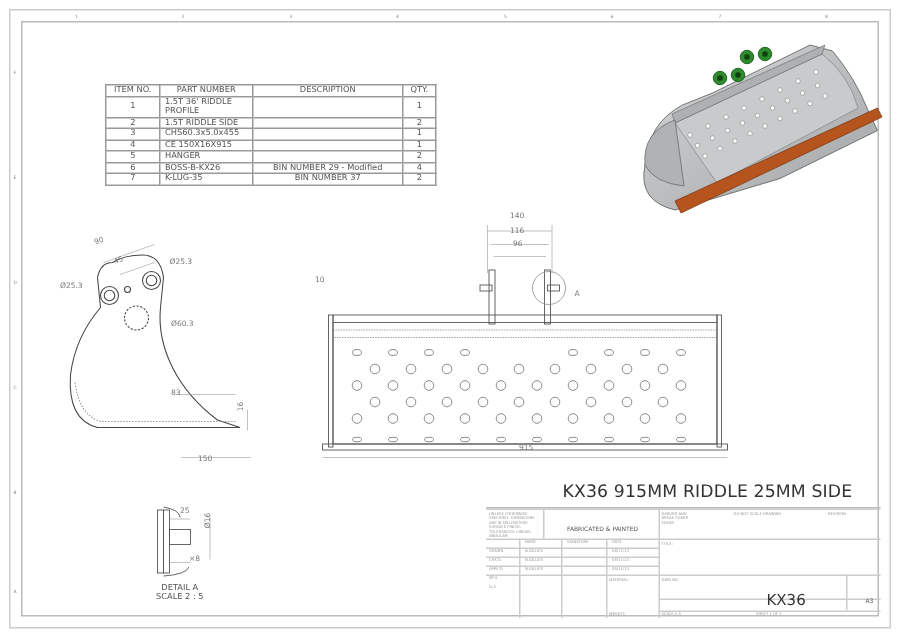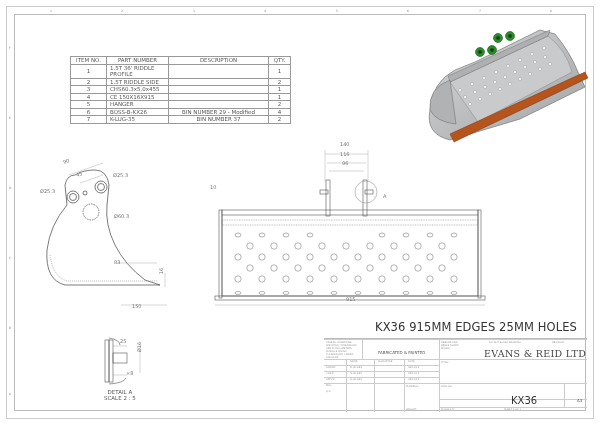--- a/index.html
+++ b/index.html
@@ -281,21 +281,21 @@
     </g>
   </svg>
   <span class="dim" style="left:120px;top:338px">25</span>
   <span class="dim" style="left:134px;top:344px;transform:rotate(-90deg)">Ø16</span>
   <span class="dim" style="left:126px;top:370px">×8</span>
   <div class="detail-label">
     <div>DETAIL A</div>
     <div>SCALE 2 : 5</div>
   </div>
 
-  <div class="title-main">KX36 915MM EDGES 25MM HOLES</div>
+  <div class="title-main">KX36 915MM RIDDLE 25MM SIDE</div>
   <div class="tb">
     <div class="line" style="left:0;top:0;width:263px;height:0.5px"></div>
     <div class="line" style="left:0;top:20px;width:263px;height:0.5px"></div>
     <div class="line" style="left:0;top:44px;width:115px;height:0.5px"></div>
     <div class="line" style="left:115px;top:44px;width:148px;height:0.5px"></div>
     <div class="line" style="left:115px;top:60px;width:148px;height:0.5px"></div>
     <div class="line" style="left:115px;top:68px;width:148px;height:0.5px"></div>
     <div class="line" style="left:38px;top:0;width:0.5px;height:20px"></div>
     <div class="line" style="left:115px;top:0;width:0.5px;height:73px"></div>
     <div class="line" style="left:240px;top:44px;width:0.5px;height:24px"></div>
@@ -325,16 +325,15 @@
     <span class="tiny" style="left:84px;top:33px">08/11/13</span>
     <span class="tiny" style="left:84px;top:39px">08/11/13</span>
     <span class="tiny" style="left:82px;top:46px">MATERIAL:</span>
     <span class="tiny" style="left:82px;top:69px">WEIGHT:</span>
     <span class="tiny" style="left:117px;top:22px">TITLE:</span>
     <span class="tiny" style="left:117px;top:46px">DWG NO.</span>
     <span class="tiny" style="left:117px;top:69px">SCALE:1:5</span>
     <span class="tiny" style="left:180px;top:69px">SHEET 1 OF 1</span>
   </div>
   <div class="fab">FABRICATED &amp; PAINTED</div>
-  <div class="company">EVANS &amp; REID LTD</div>
   <div class="dwgno">KX36</div>
   <div class="size">A3</div>
 </div>
 
 </body></html>

